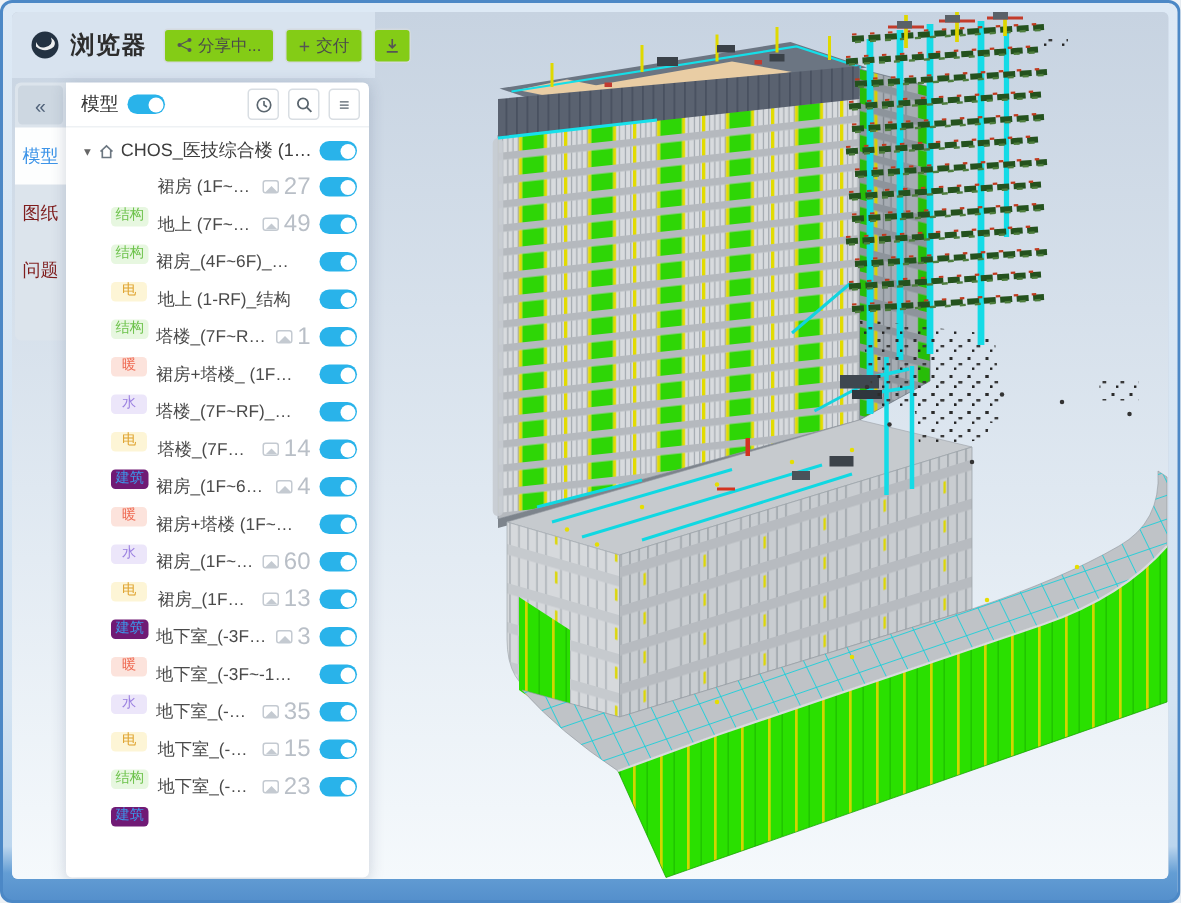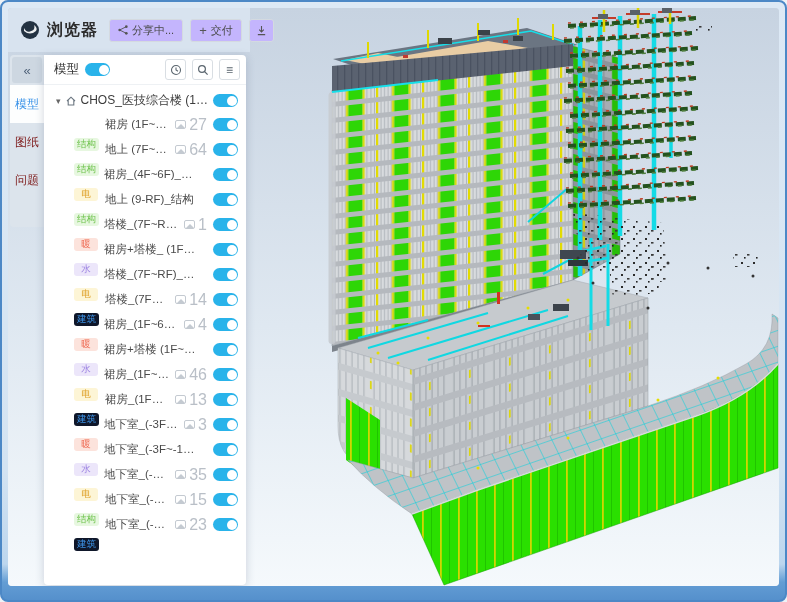--- a/index.html
+++ b/index.html
@@ -6,21 +6,21 @@
   *{box-sizing:border-box;}
   .window{position:relative;width:787px;height:602px;border:2px solid #4c88c6;border-radius:8px;
     background:linear-gradient(180deg,#dde9f5 0%,#d3e3f2 78%,#bcd6ee 94%,#639dd4 97%,#5590cc 100%);overflow:hidden;}
   .client{position:absolute;left:6px;top:6px;width:771px;height:578px;border-radius:4px;overflow:hidden;background:#cdd8e5;}
   .viewport{position:absolute;left:0;top:0;}
 
   
   .header{position:absolute;left:0;top:0;width:242px;height:44px;background:#d8e3ef;display:flex;align-items:center;gap:7px;padding-left:12px;}
   .logo{width:20px;height:20px;flex:0 0 auto;}
   .title{font-size:16px;font-weight:bold;color:#2d2d2d;letter-spacing:1px;margin-right:4px;white-space:nowrap;}
-  .tbtn{height:23px;background:#c4b5fd;border:1px solid #d4dae0;border-radius:3px;font-size:11px;color:#4a4a4a;
+  .tbtn{height:23px;background:#84cc16;border:1px solid #d4dae0;border-radius:3px;font-size:11px;color:#4a4a4a;
     display:inline-flex;align-items:center;gap:4px;padding:0 8px;white-space:nowrap;cursor:pointer;}
   .tbtn svg{display:block;}
   .plus{font-size:13px;color:#555;line-height:1;}
 
   
   .rail{position:absolute;left:2px;top:47px;width:34px;height:172px;background:#dce4ec;border-radius:4px 0 0 4px;}
   .collapse{margin:2px;height:26px;background:#cdd7e1;border-radius:3px;color:#51637a;font-size:13px;
     display:flex;align-items:center;justify-content:center;cursor:pointer;}
   .tab{height:38px;display:flex;align-items:center;justify-content:center;font-size:12px;color:#7f1d1d;cursor:pointer;}
   .tab.active{background:#fdfefe;color:#3d94e8;}
@@ -38,21 +38,21 @@
   .tree{padding-top:4px;}
   .root{height:23px;display:flex;align-items:center;gap:4px;padding:0 8px 0 12px;}
   .caret{font-size:9px;color:#666;}
   .root .rlabel{font-size:12px;color:#3c3c3c;flex:1;white-space:nowrap;overflow:hidden;text-overflow:ellipsis;}
   .row{height:25px;display:flex;align-items:center;gap:6px;padding:0 8px 0 30px;cursor:pointer;}
   .badge{flex:0 0 auto;min-width:24px;text-align:center;font-size:9.5px;padding:1.5px 3px;border-radius:3px;line-height:1.1;margin-top:40px;}
   .badge[data-cat="结构"]{background:#e7f7e0;color:#6cc24a;}
   .badge[data-cat="电"]{background:#fdf5d6;color:#dpa32f;color:#dfa32f;}
   .badge[data-cat="暖"]{background:#fce3dc;color:#ef6a52;}
   .badge[data-cat="水"]{background:#ece6fa;color:#9a7fe0;}
-  .badge[data-cat="建筑"]{background:#0f172a;color:#3d94e8;}
+  .badge[data-cat="建筑"]{background:#701a75;color:#3d94e8;}
   .lbl{flex:1;font-size:11.5px;color:#4a4a4a;white-space:nowrap;overflow:hidden;text-overflow:ellipsis;}
   .cnt{flex:0 0 auto;display:flex;align-items:center;gap:3px;font-size:16px;color:#b9bfc7;}
   .cnt b{font-weight:normal;}
   .cicon{display:none;width:11px;height:9px;border:1px solid #c4cad1;border-radius:2px;position:relative;overflow:hidden;}
   .cicon::after{content:"";position:absolute;left:1px;bottom:0;border-left:4px solid transparent;border-right:4px solid transparent;border-bottom:4px solid #c4cad1;}
   .cnt[data-n] .cicon{display:inline-block;}
   .tgl{flex:0 0 auto;width:25px;height:13px;border-radius:7px;background:#29b3ea;position:relative;display:inline-block;cursor:pointer;}
   .tgl::after{content:"";position:absolute;right:1.5px;top:1.5px;width:10px;height:10px;border-radius:50%;background:#fff;}
 </style>
 </head>
@@ -319,35 +319,35 @@
               <i class="cicon"></i>
               <b>27</b>
             </span>
           <span class="tgl"></span>
         </div>
         <div class="row">
           <span class="badge" data-cat="结构">结构</span>
           <span class="lbl">地上 (7F~RF)) _结构...</span>
           <span class="cnt" data-n="79">
               <i class="cicon"></i>
-              <b>64</b>
+              <b>49</b>
             </span>
           <span class="tgl"></span>
         </div>
         <div class="row">
           <span class="badge" data-cat="电">电</span>
           <span class="lbl">裙房_(4F~6F)_电气</span>
           <span class="cnt">
               <b></b>
             </span>
           <span class="tgl"></span>
         </div>
         <div class="row">
           <span class="badge" data-cat="结构">结构</span>
-          <span class="lbl">地上 (9-RF)_结构</span>
+          <span class="lbl">地上 (1-RF)_结构</span>
           <span class="cnt">
               <b></b>
             </span>
           <span class="tgl"></span>
         </div>
         <div class="row">
           <span class="badge" data-cat="暖">暖</span>
           <span class="lbl">塔楼_(7F~RF)_暖通</span>
           <span class="cnt" data-n="1">
               <i class="cicon"></i>
@@ -395,21 +395,21 @@
           <span class="cnt">
               <b></b>
             </span>
           <span class="tgl"></span>
         </div>
         <div class="row">
           <span class="badge" data-cat="电">电</span>
           <span class="lbl">裙房_(1F~3F)_电气</span>
           <span class="cnt" data-n="34">
               <i class="cicon"></i>
-              <b>46</b>
+              <b>60</b>
             </span>
           <span class="tgl"></span>
         </div>
         <div class="row">
           <span class="badge" data-cat="建筑">建筑</span>
           <span class="lbl">裙房_(1F~6F)_建筑</span>
           <span class="cnt" data-n="17">
               <i class="cicon"></i>
               <b>13</b>
             </span>

